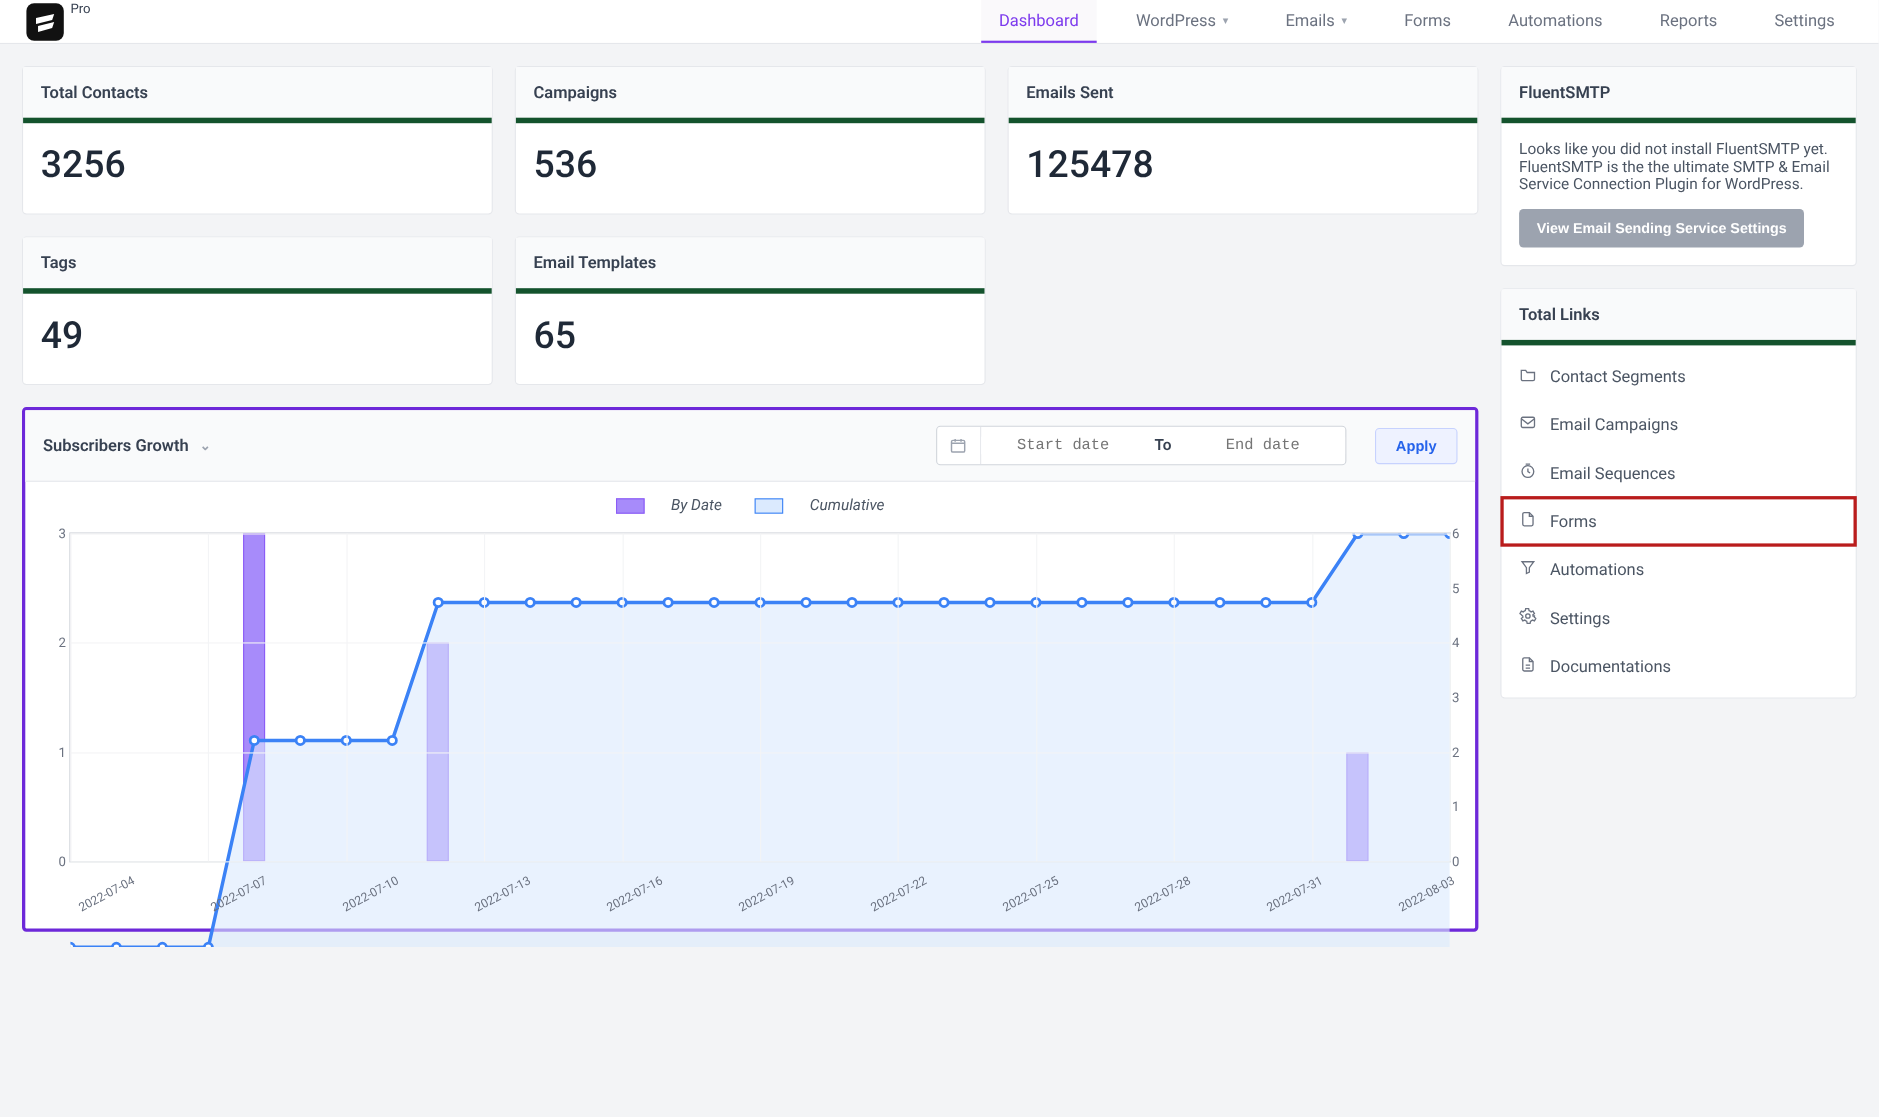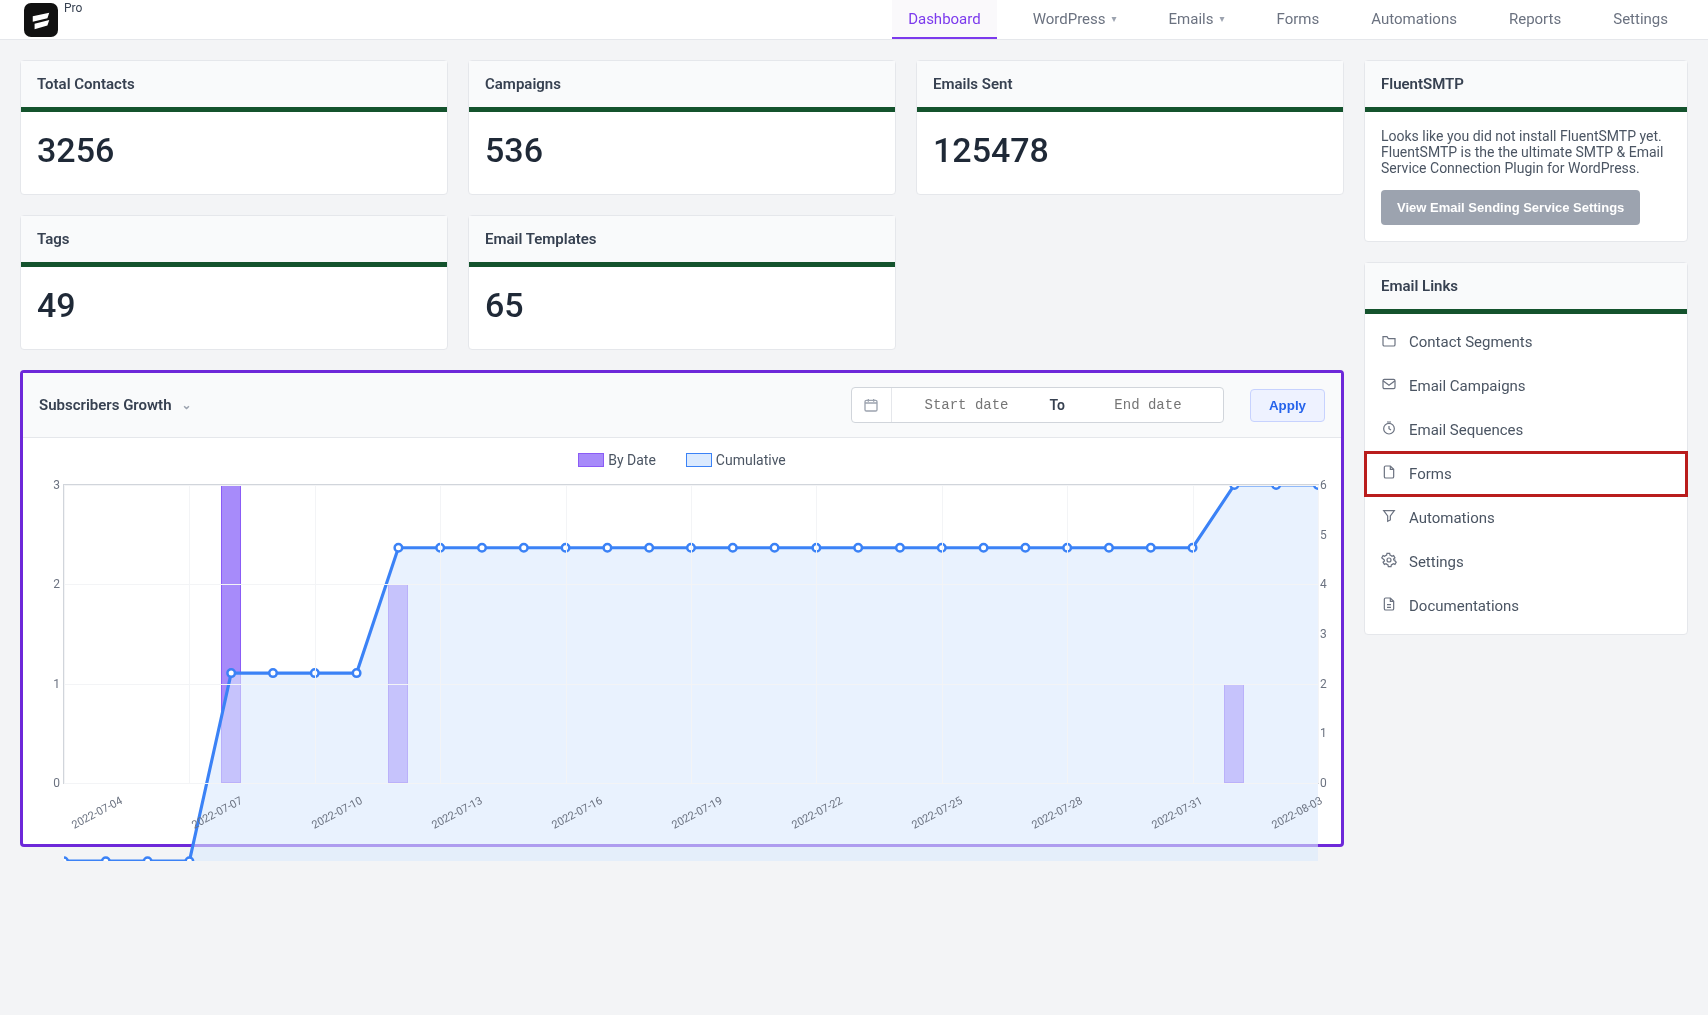--- a/index.html
+++ b/index.html
@@ -147,21 +147,21 @@
     font-weight: 600;
     border-radius: 4px;
     padding: 8px 18px;
     cursor: pointer;
   }
 
   .legend {
     display:flex; justify-content:center; gap:30px; padding:14px 0 6px;
     font-size: 14px; color:#4b5563;
   }
-  .legend .item { display:flex; align-items:center; gap:4px; }
+  .legend .item { display:flex; align-items:center; gap:24px;font-style:italic; }
   .swatch-bar { width:26px; height:14px; background:#a78bfa; border:1px solid #8b5cf6; }
   .swatch-line { width:26px; height:14px; background:#dbeafe; border:1px solid #3b82f6; }
 
   .chart-area { position: relative; padding: 10px 22px 12px 40px; }
   .plot {
     position: relative;
     width: 100%;
     height: 300px;
     border: 1px solid #d1d5db;
     background: #fff;
@@ -418,21 +418,21 @@
     <div class="side-card">
       <div class="card-header">FluentSMTP</div>
       <div class="card-body">
         <div>Looks like you did not install FluentSMTP yet. FluentSMTP is the the ultimate SMTP &amp; Email Service Connection Plugin for WordPress.</div>
         <button class="gray-btn">View Email Sending Service Settings</button>
       </div>
     </div>
 
 
     <div class="side-card">
-      <div class="card-header">Email Links</div>
+      <div class="card-header">Total Links</div>
       <div class="ql-list" id="ql">
           <div class="ql-item">
             <span><svg viewBox="0 0 24 24" stroke-width="1.8">
                 <path d="M3 7h6l2 3h10v9a2 2 0 0 1-2 2H5a2 2 0 0 1-2-2V7z"></path>
               </svg></span>
             <span>Contact Segments</span>
           </div>
           <div class="ql-item">
             <span><svg viewBox="0 0 24 24" stroke-width="1.8">
                 <rect x="3" y="5" width="18" height="14" rx="2"></rect>

